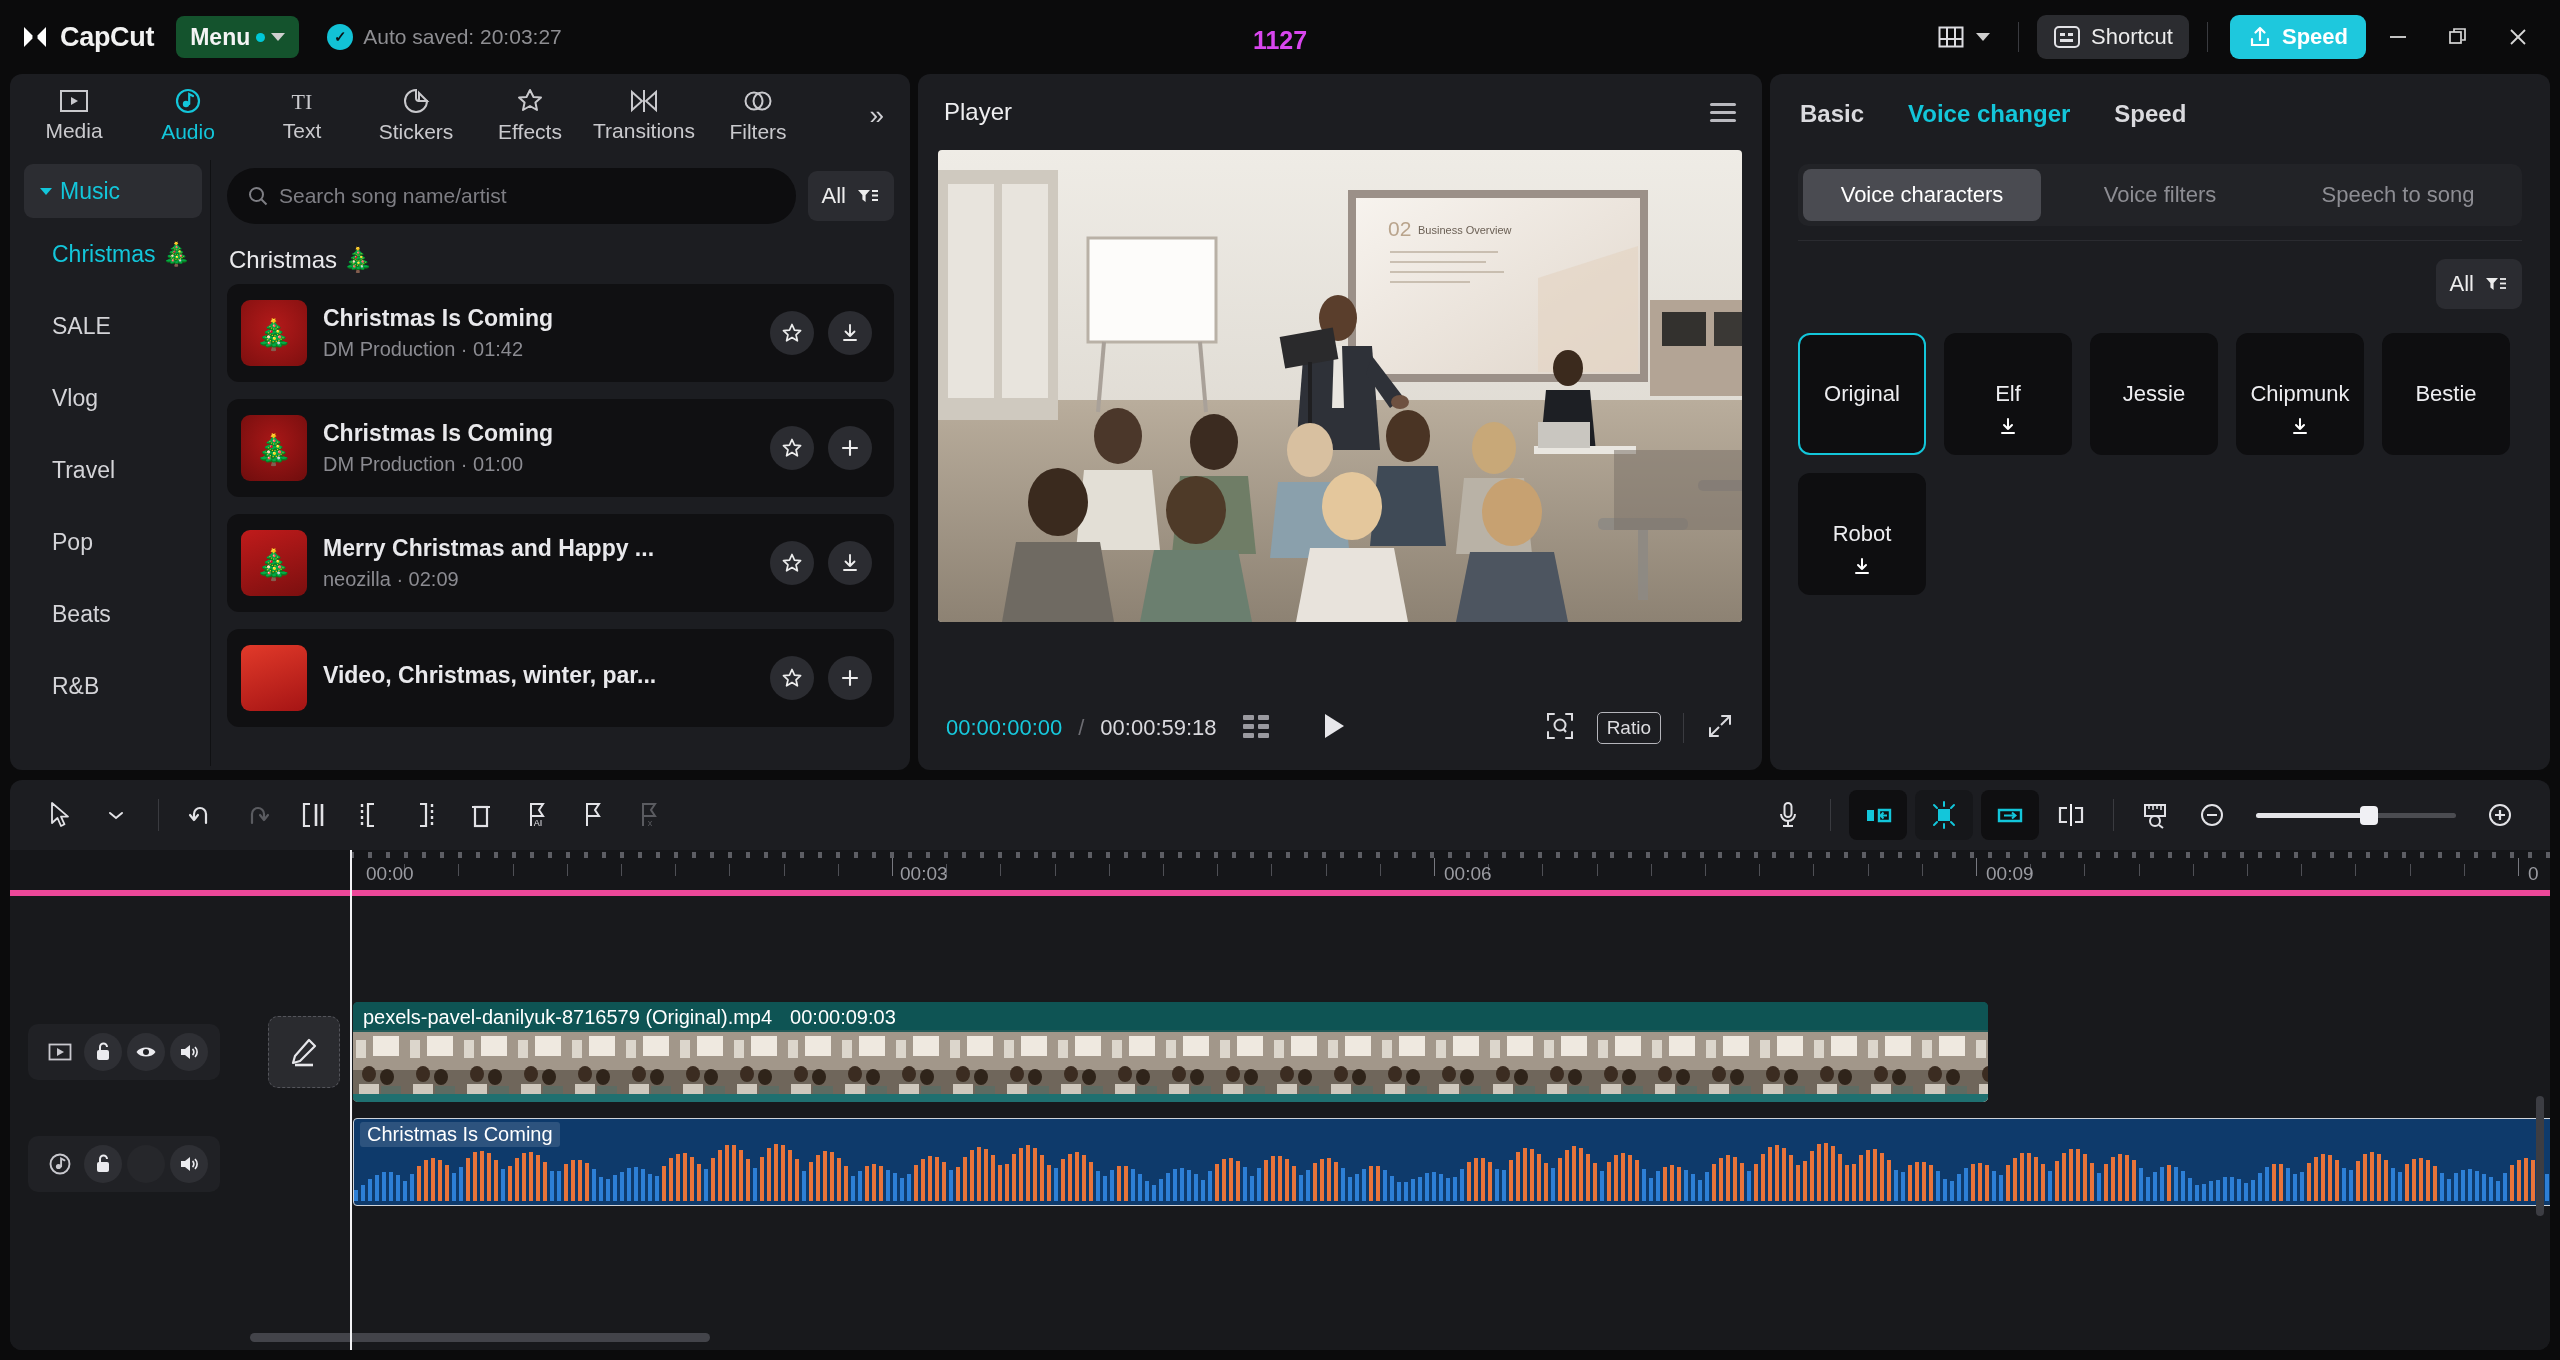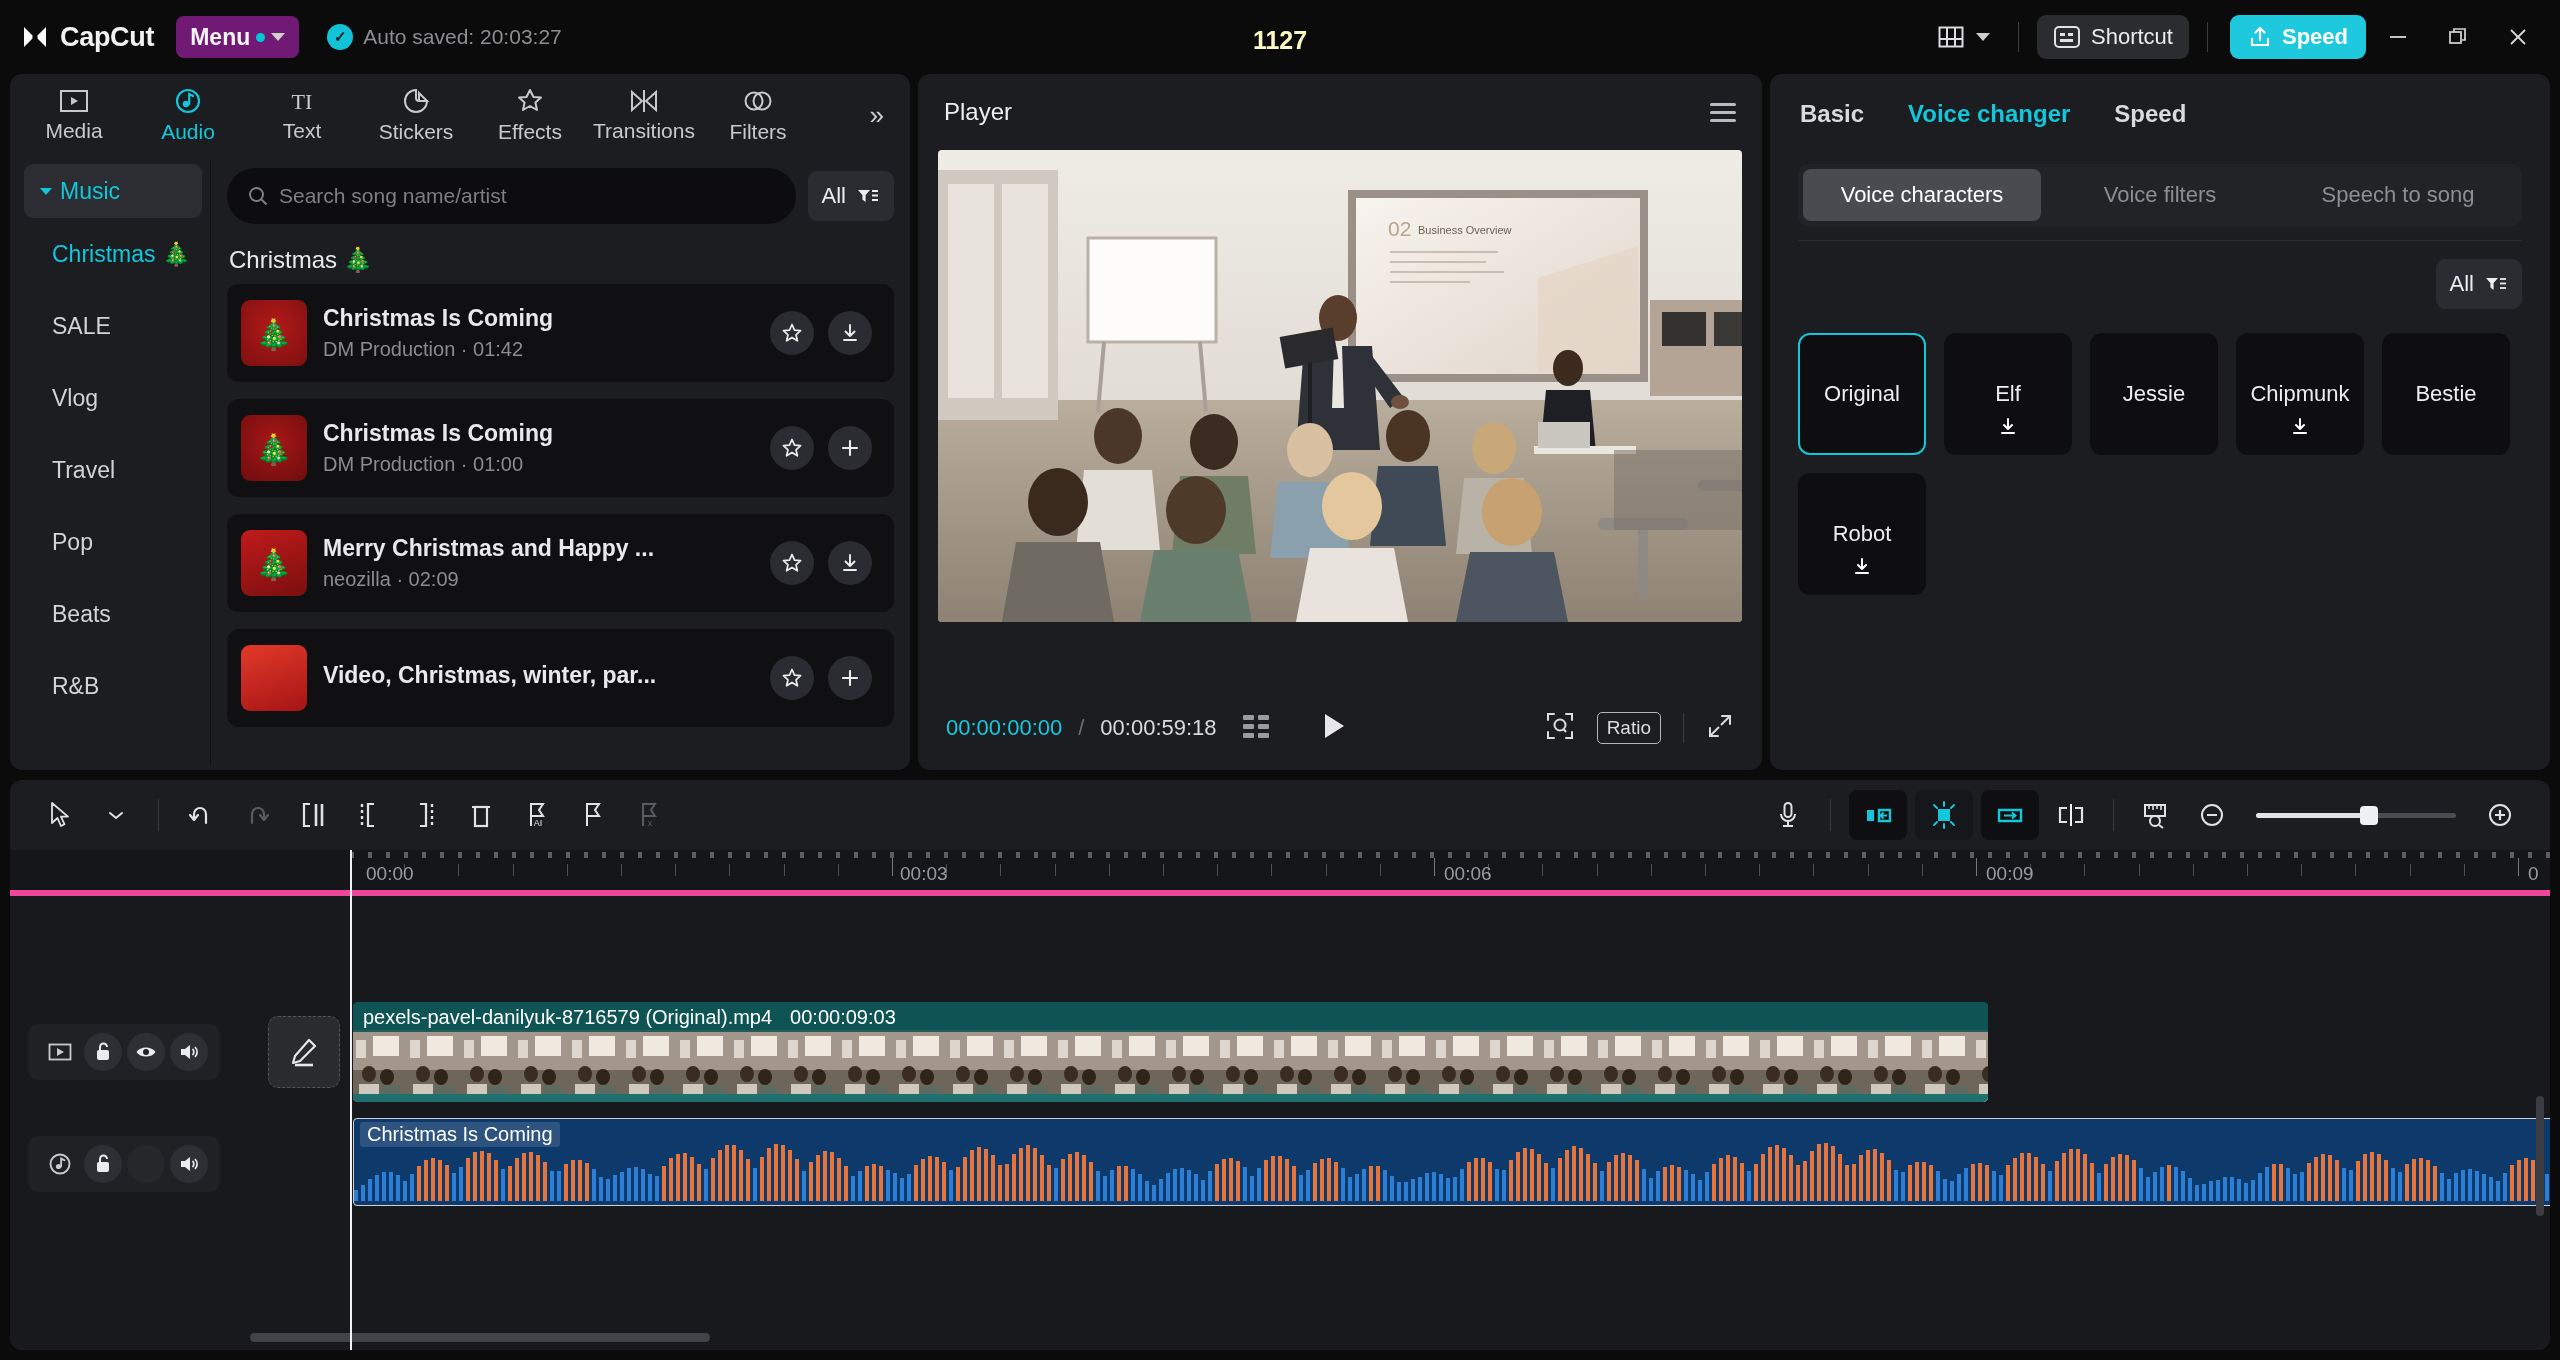--- a/index.html
+++ b/index.html
@@ -19,36 +19,36 @@
     background: #0b0b0c;
     position: relative;
     padding: 0 14px 0 22px;
   }
   .brand { display: flex; align-items: center; gap: 10px; }
   .brand-mark { width: 28px; height: 26px; display:block; }
   .brand-name { font-size: 27px; font-weight: 700; letter-spacing: -0.3px; color:#f2f2f2; }
   .menu-btn {
     margin-left: 22px;
     height: 42px; padding: 0 14px;
-    background: #701a75; border-radius: 8px;
+    background: #14532d; border-radius: 8px;
     display: flex; align-items: center; gap: 6px;
     font-size: 23px; font-weight: 700; color: #f4f4f4;
     cursor: pointer;
   }
   .menu-dot { width: 9px; height: 9px; border-radius: 50%; background:#00c8d7; display:inline-block; }
   .chev { width: 0;height:0;border-left:7px solid transparent;border-right:7px solid transparent;border-top:8px solid #cfcfcf; }
   .autosave { margin-left: 28px; display:flex; align-items:center; gap:10px; color:#8e8e92; font-size: 21px; }
   .check-badge {
     width: 26px; height: 26px; border-radius: 50%; background:#12c2d6;
     display:flex; align-items:center; justify-content:center; color:#0b1416; font-size: 15px; font-weight:700;
   }
   .proj-title {
     position: absolute; left: 0; right: 0; top: 0; height: 80px;
     display: flex; align-items: center; justify-content: center;
-    font-size: 25px; font-weight: 700; color: #fef9c3; pointer-events:none;
+    font-size: 25px; font-weight: 700; color: #d946ef; pointer-events:none;
   }
   .tb-right { margin-left: auto; display: flex; align-items: center; gap: 4px; }
   .layout-btn { display:flex; align-items:center; gap:8px; padding: 6px 10px; cursor:pointer; }
   .vsep { width: 1px; height: 30px; background: #3a3b40; margin: 0 14px; }
   .shortcut-btn {
     display:flex; align-items:center; gap:10px; height: 44px; padding: 4px 16px;
     background: #2b2c30; border-radius: 9px; font-size: 22px; color: #ececec; cursor:pointer;
   }
   .export-btn {
     display:flex; align-items:center; gap:10px; height: 44px; padding: 0 18px;

